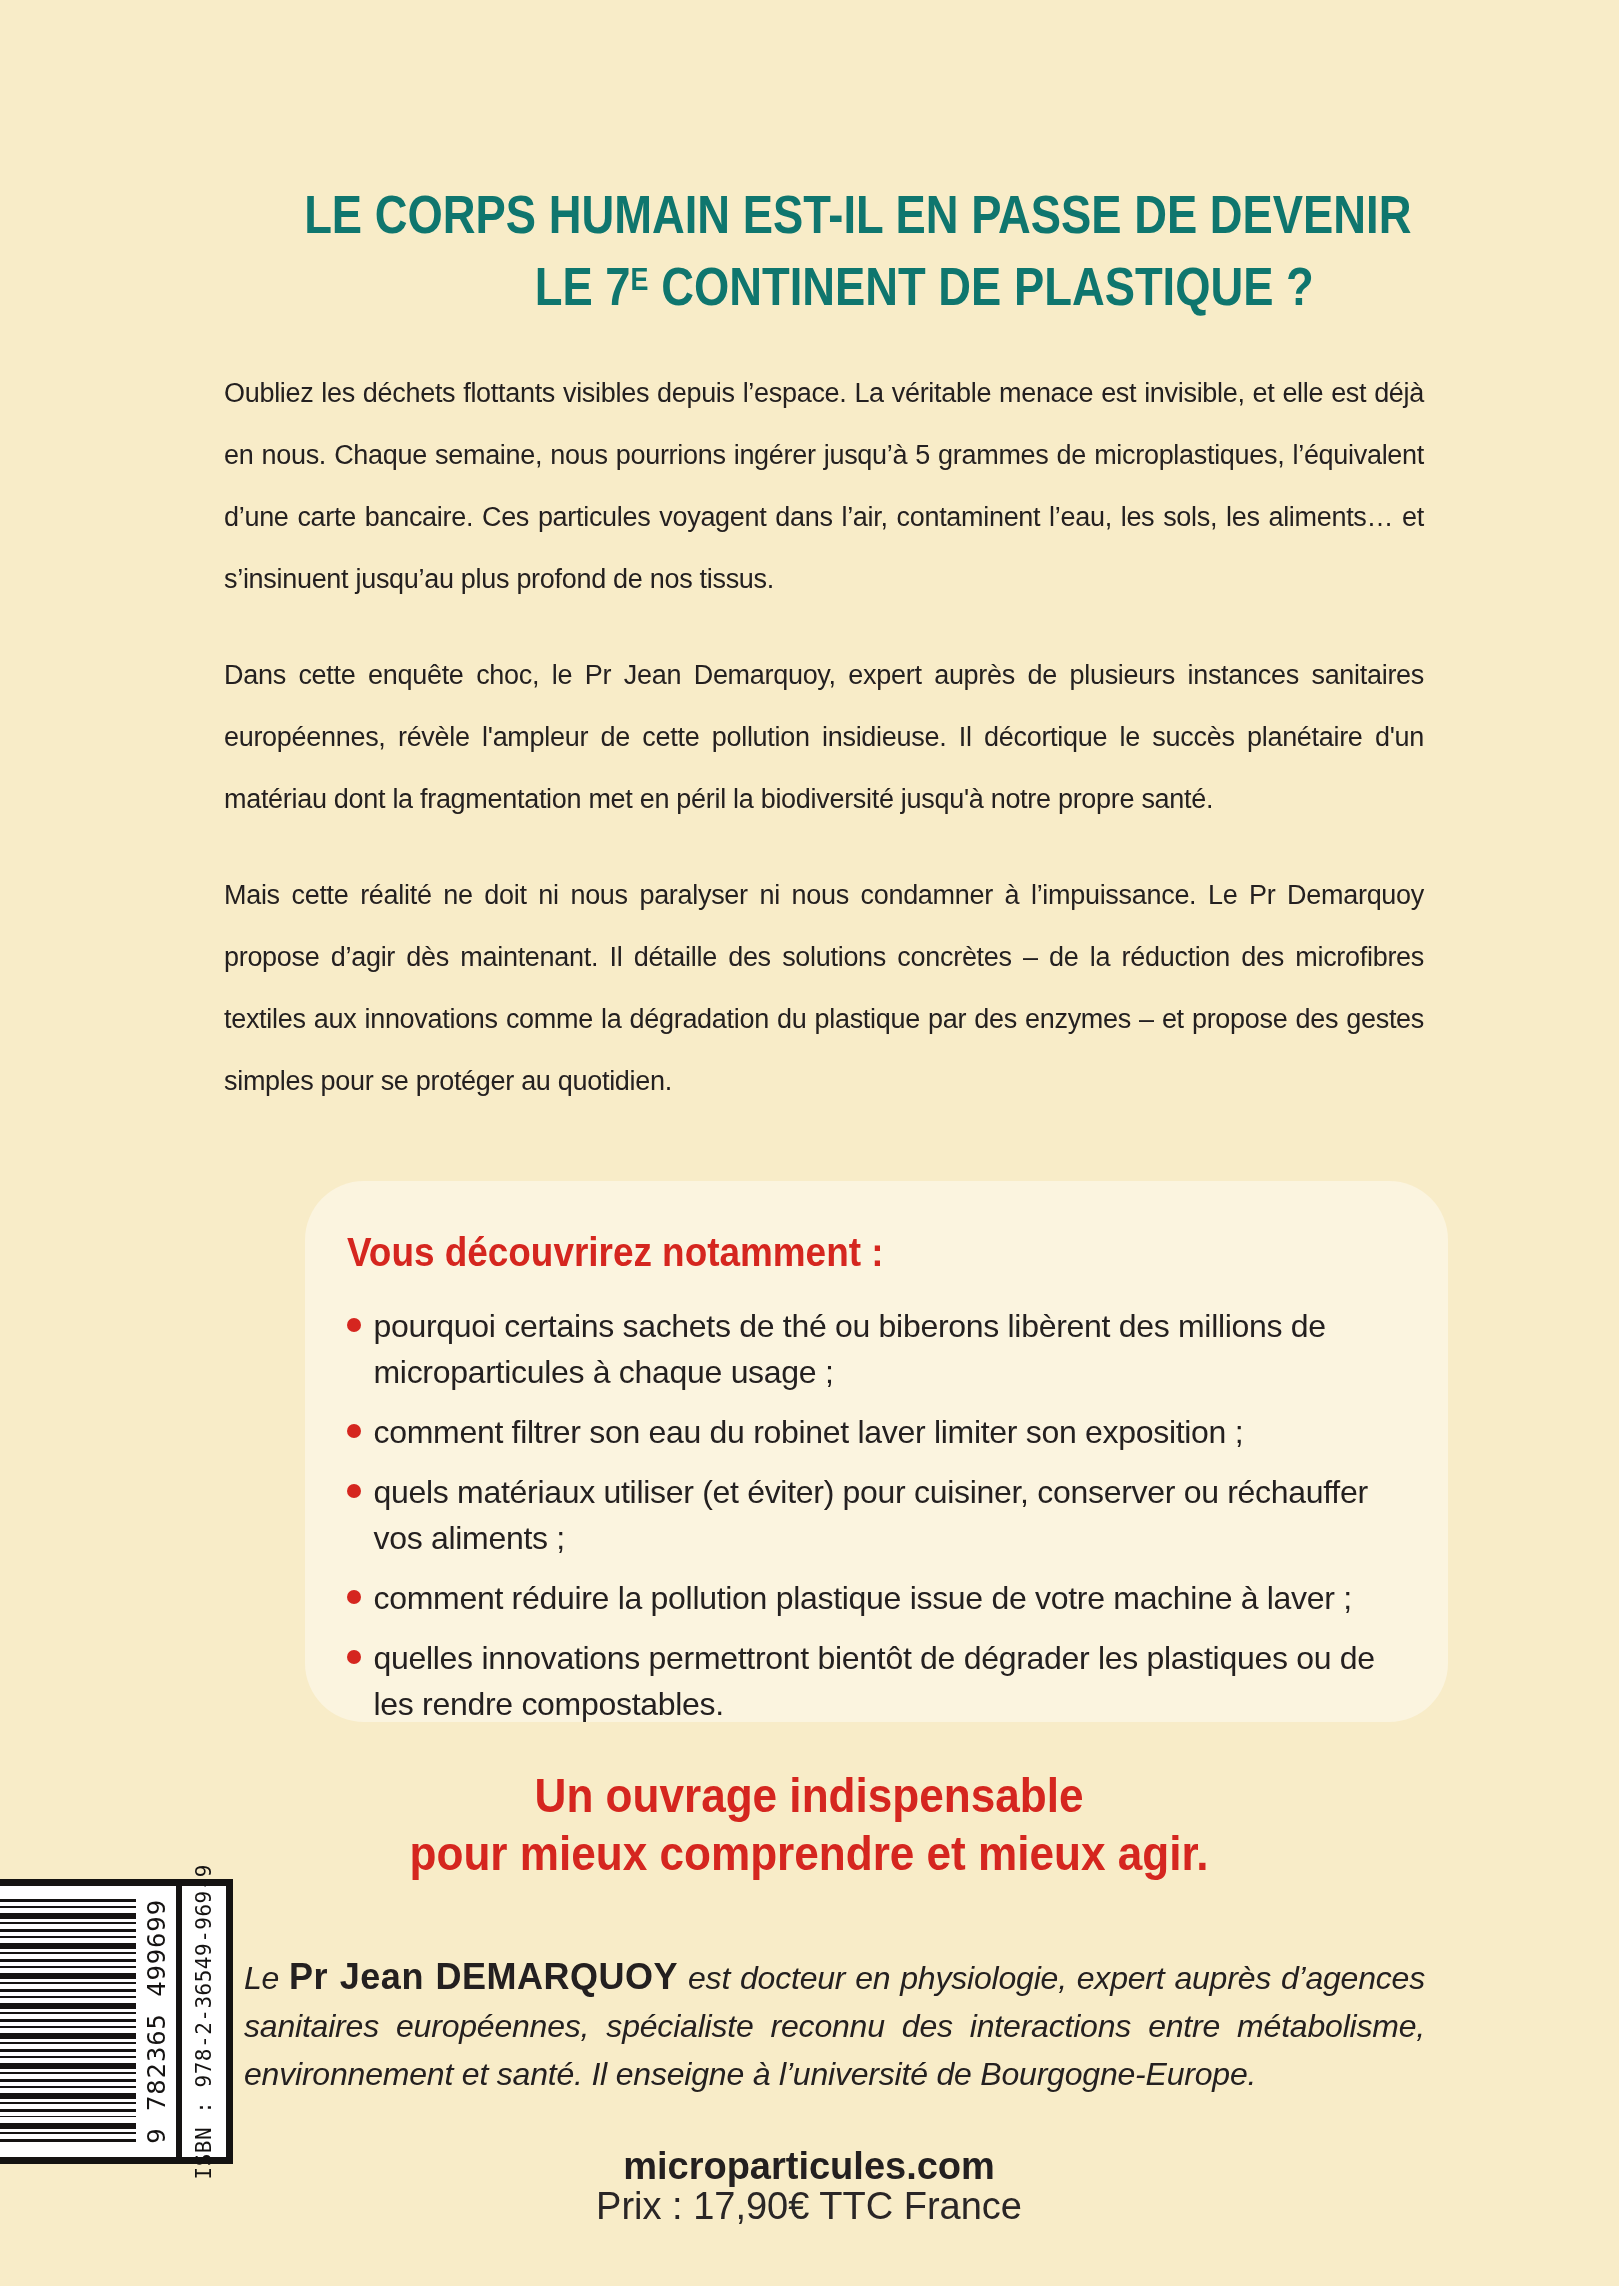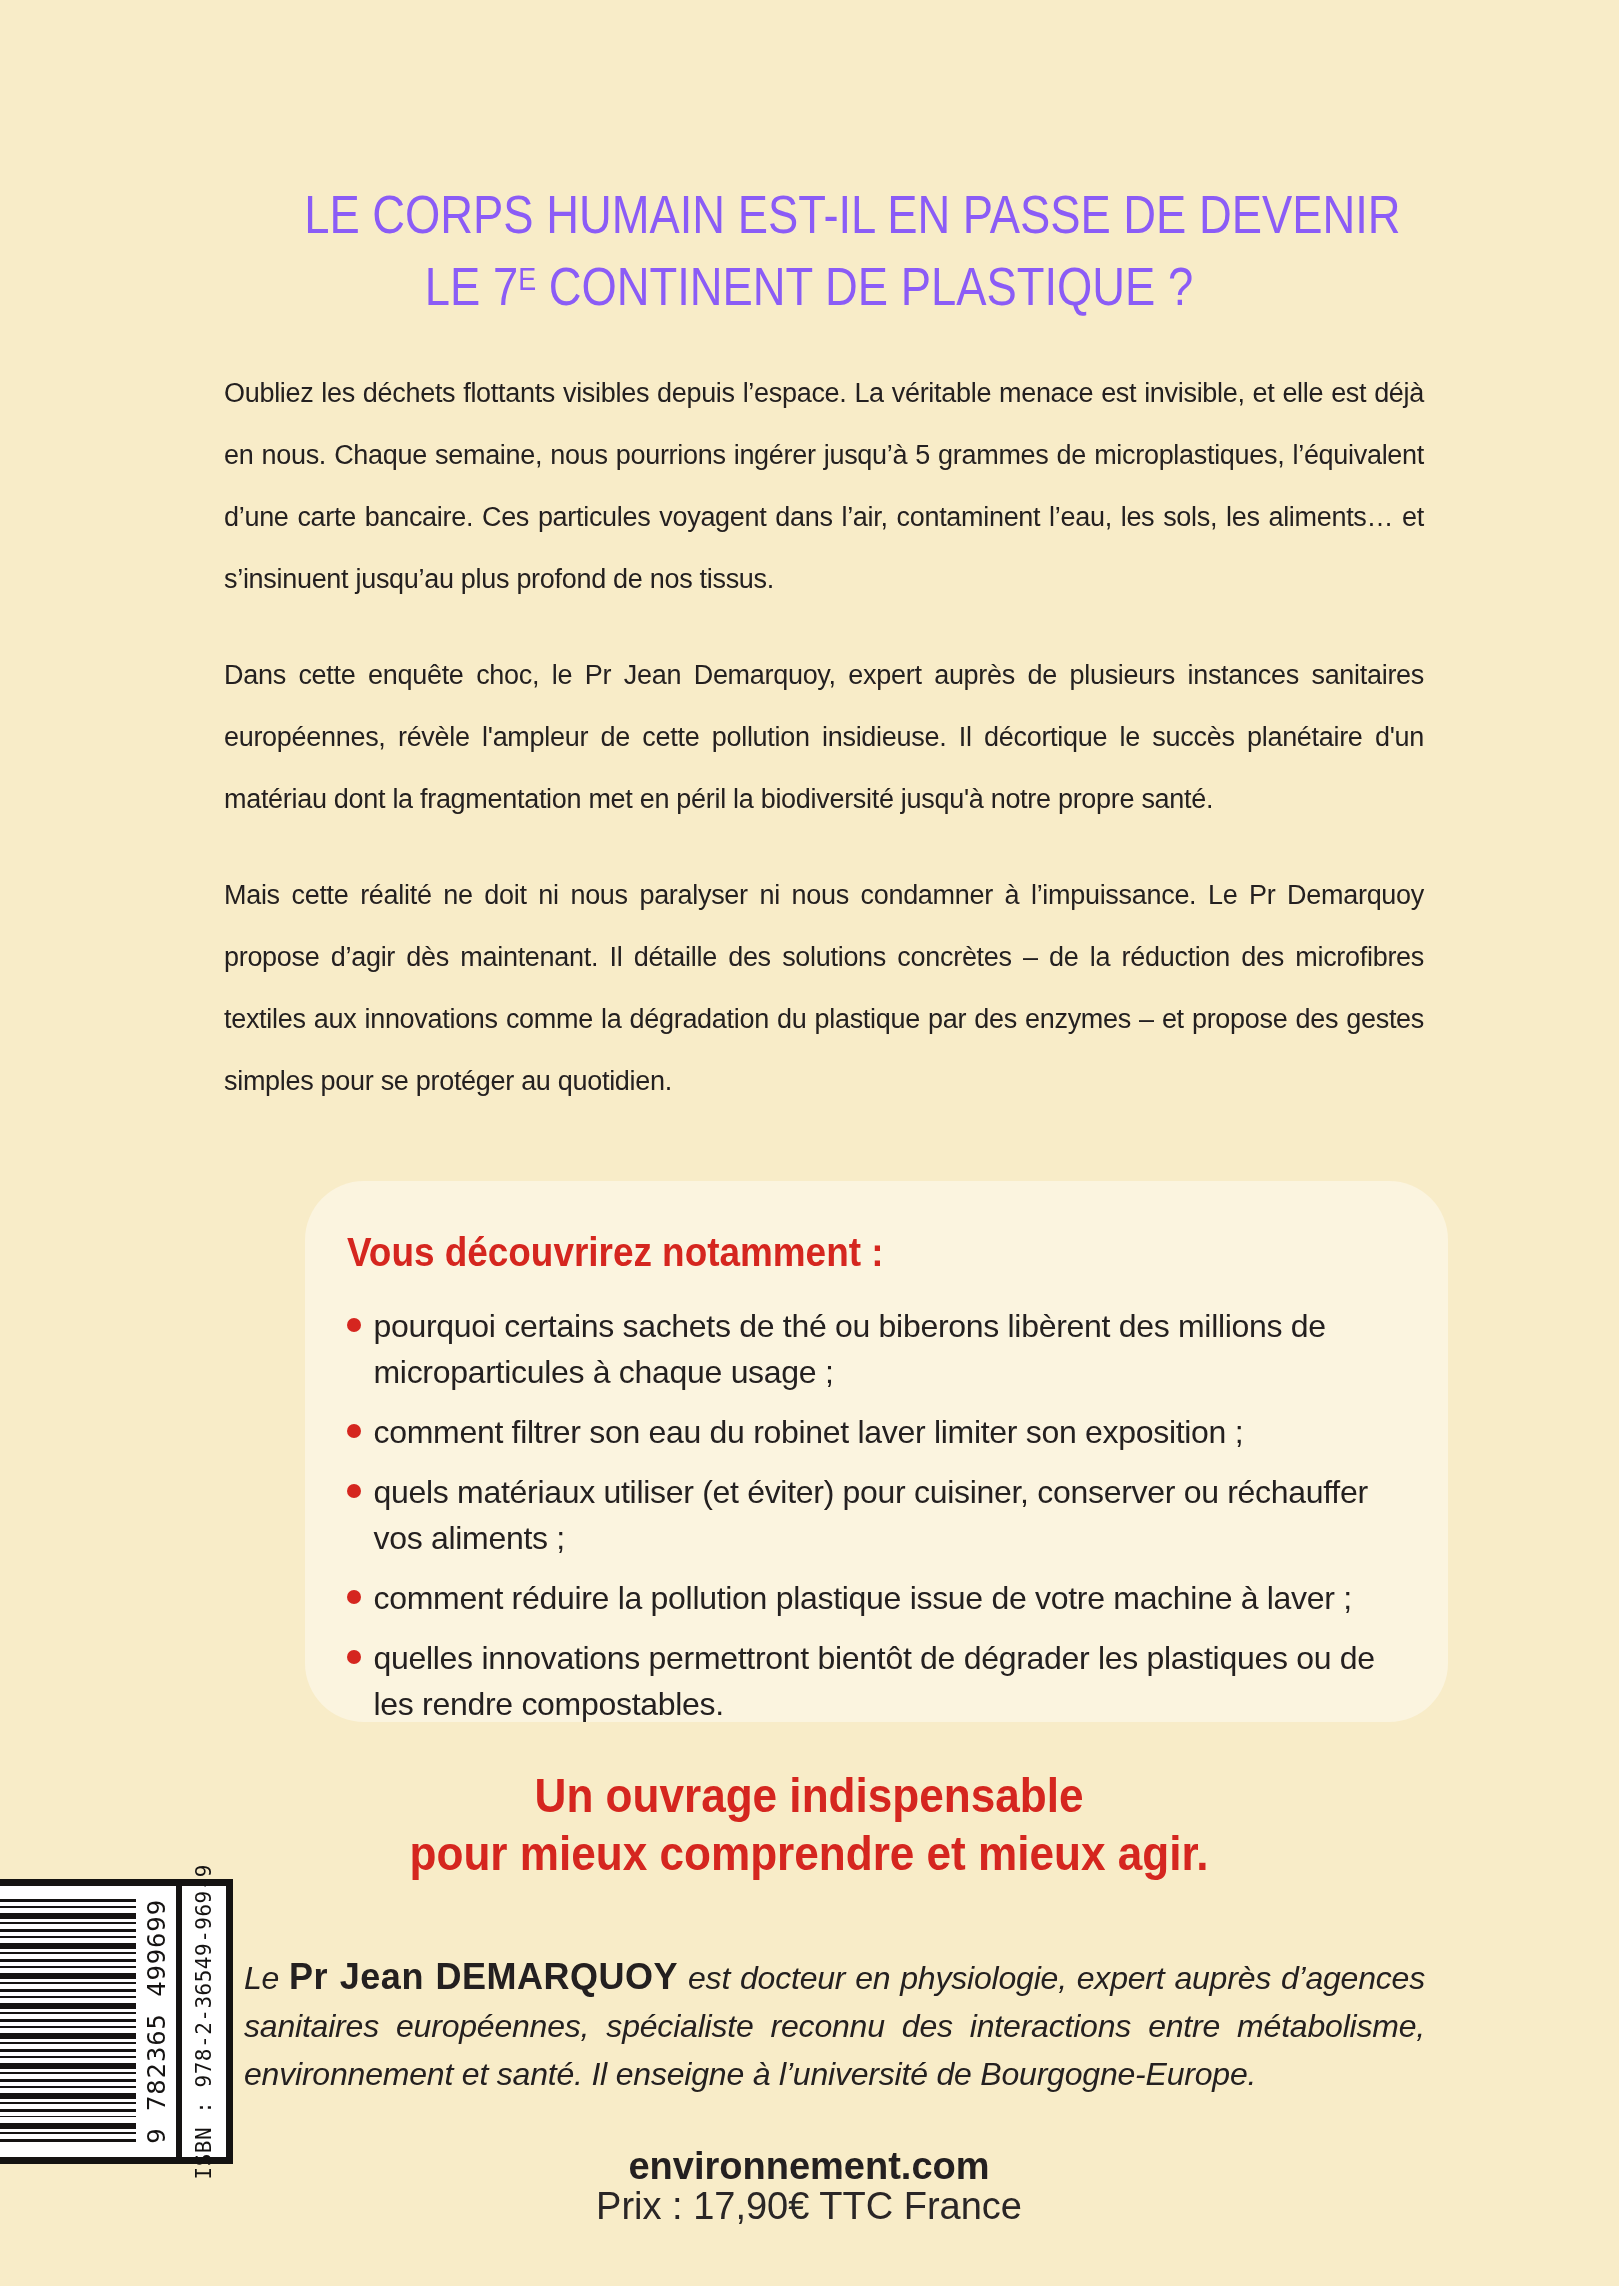--- a/index.html
+++ b/index.html
@@ -8,23 +8,23 @@
     position:relative;
     background:#f8ecc8;
     font-family:"Liberation Sans", sans-serif;
     color:#242020;
     overflow:hidden;
   }
 
   
   .title {
     position:absolute; top:182px; left:208px; width:1202px;
-    text-align:center;
-    color:#8b5cf6;
-    font-weight:normal;
+    text-align:right;
+    color:#0f766e;
+    font-weight:bold;
     font-size:54px; line-height:65px;
     letter-spacing:0px;
   }
   .title .line {
     white-space:nowrap;
     transform:scaleX(0.84);
     transform-origin:center;
   }
   .title .sup {
     font-size:32px;
@@ -189,21 +189,21 @@
   </ul>
 </div>
 
 <div class="closing">
   <div class="line">Un ouvrage indispensable</div>
   <div class="line">pour mieux comprendre et mieux agir.</div>
 </div>
 
 <div class="bio"><span>Le </span><span class="name">Pr Jean DEMARQUOY</span><span> est docteur en physiologie, expert auprès d’agences sanitaires européennes, spécialiste reconnu des interactions entre métabolisme, environnement et santé. Il enseigne à l’université de Bourgogne-Europe.</span></div>
 
-<div class="footer-site">environnement.com</div>
+<div class="footer-site">microparticules.com</div>
 <div class="footer-price">Prix : 17,90€ TTC France</div>
 
 <div class="barcode-box">
   <div class="bars-col"></div>
   <div class="num-col">
     <div class="rot">9 782365 499699</div>
   </div>
   <div class="bc-divider"></div>
   <div class="isbn-col">
     <div class="rot">ISBN : 978-2-36549-969-9</div>

